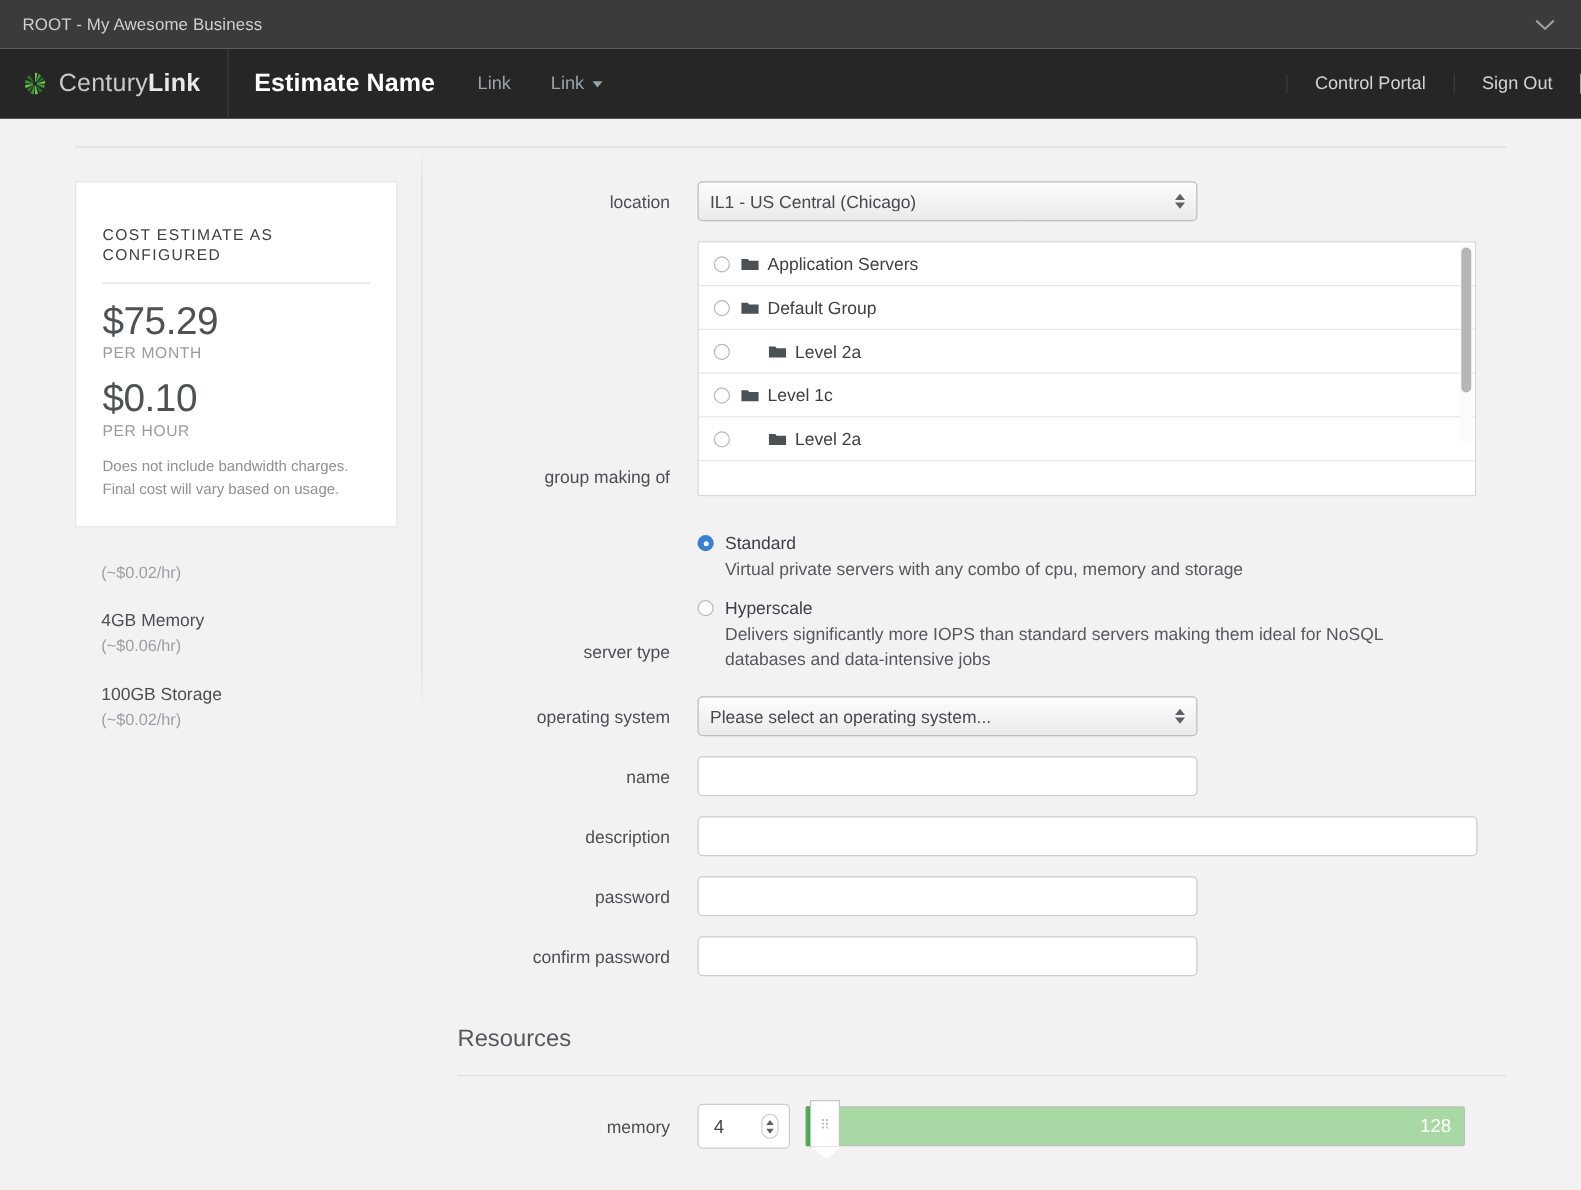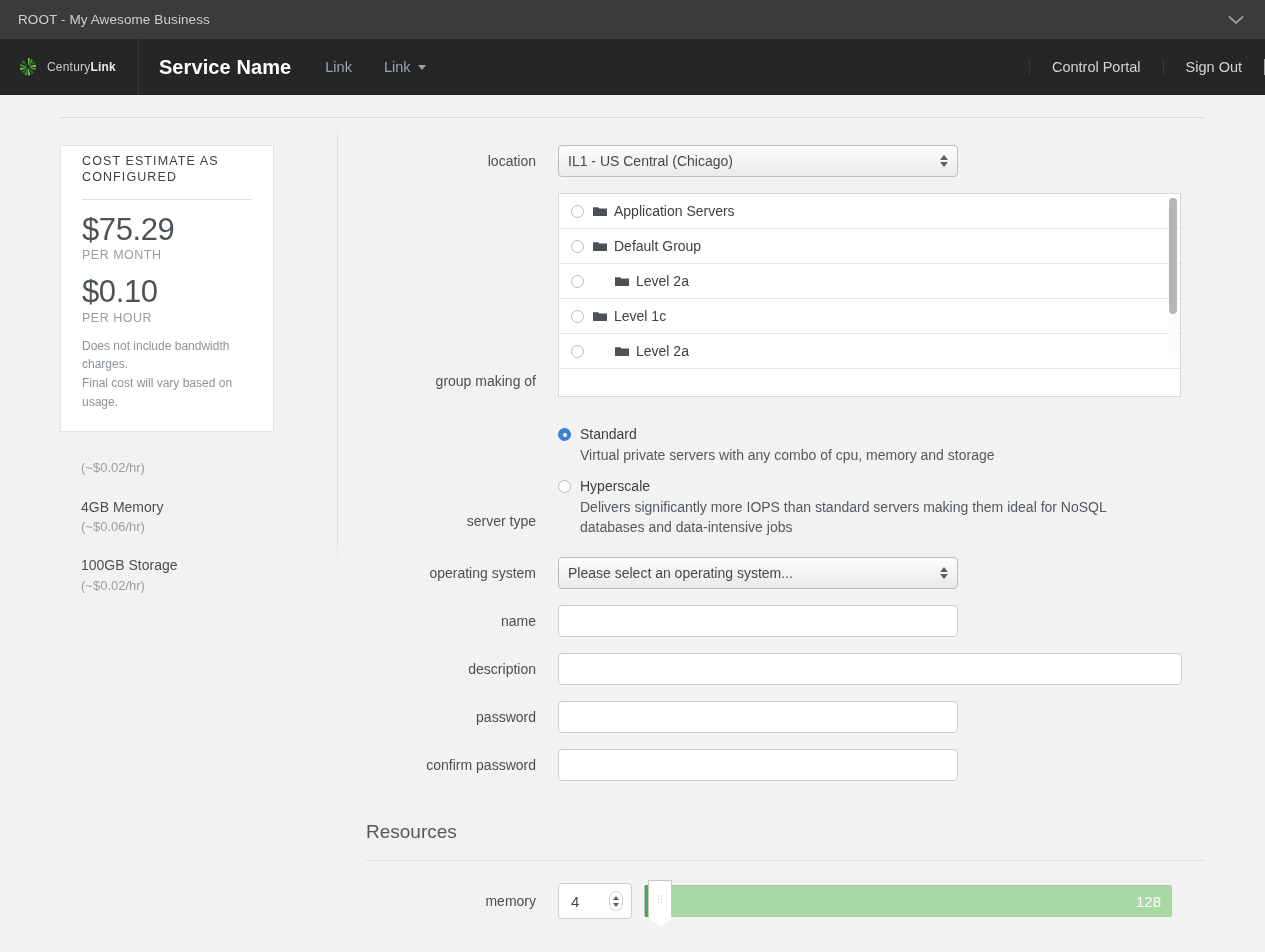--- a/index.html
+++ b/index.html
@@ -42,21 +42,21 @@
     align-items: stretch;
   }
   .nav-brand {
     display: flex; align-items: center;
     padding: 0 22px 0 18px;
     border-right: 1px solid #3a3a3a;
     gap: 9px;
   }
   .logo-mark { width: 20px; height: 20px; flex: none; display:block; }
   .brand-text {
-    font-size: 12px; color: #c9c9c9; letter-spacing: .2px;
+    font-size: 20px; color: #c9c9c9; letter-spacing: .2px;
   }
   .brand-text b { color: #e8e8e8; font-weight: 700; }
   .nav-left {
     display: flex; align-items: center; gap: 0;
     padding-left: 20px;
   }
   .nav-service {
     color: #ffffff;
     font-size: 20px;
     font-weight: 700;
@@ -118,22 +118,22 @@
   .leftcol:after {
     content: "";
     position: absolute;
     right: 0; top: 0;
     width: 1px; height: 452px;
     background: linear-gradient(to bottom, rgba(0,0,0,0) 0%, #dddddd 6%, #dddddd 92%, rgba(0,0,0,0) 100%);
   }
   .cost-card {
     background: #ffffff;
     border: 1px solid #e3e3e3;
-    width: 214px;
-    padding: 7px 21px 20px 21px;
+    width: 258px;
+    padding: 34px 21px 20px 21px;
   }
   .cost-heading {
     font-size: 12.5px;
     letter-spacing: 1.1px;
     color: #3d4145;
     line-height: 1.3;
     text-transform: uppercase;
   }
   .cost-rule { height: 1px; background: #dedede; margin: 13px 0 12px 0; }
   .cost-amount {
@@ -414,21 +414,21 @@
         <path d="M20 20 L5 27 L4 22 Z" fill="#6ec04c"></path>
         <path d="M20 20 L4 19 L5 14 Z" fill="#3f9c35"></path>
         <path d="M20 20 L7 10 L11 6 Z" fill="#2f6f2a"></path>
         <circle cx="20" cy="20" r="3.2" fill="#262626"></circle>
       </g>
     </svg>
     <span class="brand-text"><span>Century</span><b>Link</b></span>
   </div>
 
   <div class="nav-left">
-    <span class="nav-service">Service Name</span>
+    <span class="nav-service">Estimate Name</span>
     <span class="nav-link">
       <span>Link</span>
     </span>
     <span class="nav-link">
       <span>Link</span>
       <i class="caret-down"></i>
     </span>
   </div>
 
   <div class="nav-right">

